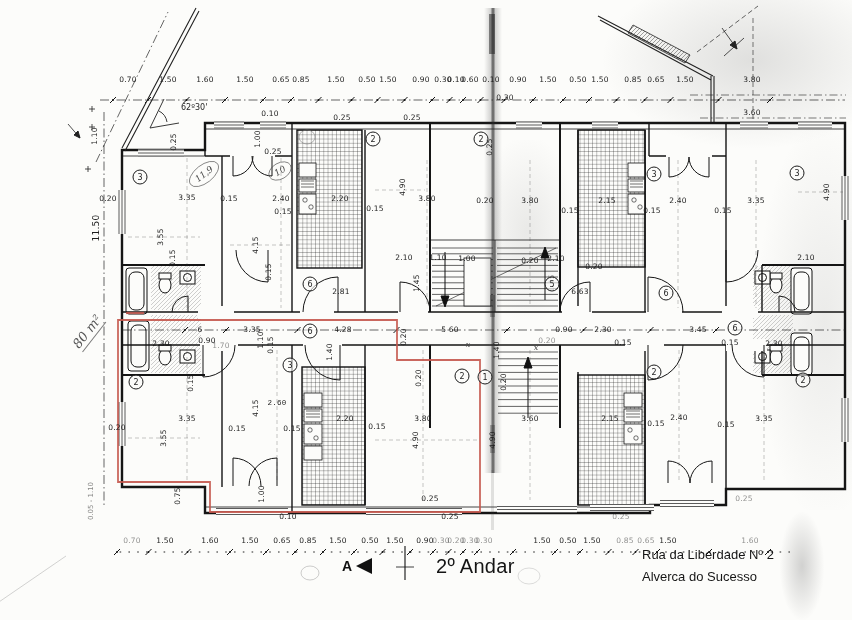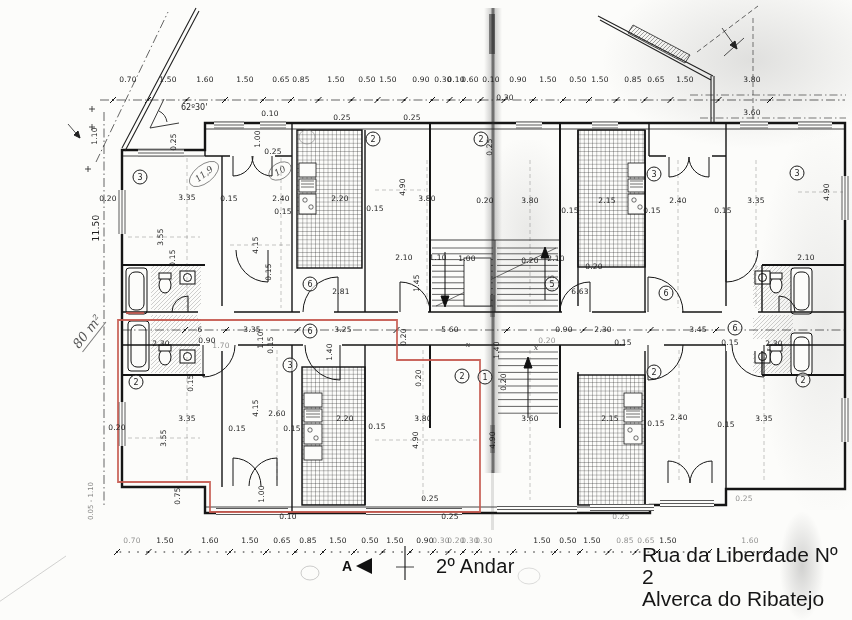--- a/index.html
+++ b/index.html
@@ -22,21 +22,21 @@
         transform:translate(-50%,-50%) rotate(-90deg);}
   .note-area{position:absolute;left:88px;top:332px;font-size:13px;color:#555;
         transform:translate(-50%,-50%) rotate(-52deg);font-family:"DejaVu Serif",serif;font-style:italic;
         border-bottom:1px solid #777;padding-bottom:1px;}
   .note-left{position:absolute;left:91px;top:501px;font-size:7px;color:#1d1d1d;opacity:.55;
         transform:translate(-50%,-50%) rotate(-90deg);white-space:nowrap;}
   .sec-a{position:absolute;left:347px;top:566px;font-size:14px;font-weight:bold;color:#111;
         transform:translate(-50%,-50%);font-family:"Liberation Sans",sans-serif;}
   #floor-title{position:absolute;left:436px;top:555px;font-size:20px;color:#141414;
         font-family:"Liberation Sans",sans-serif;letter-spacing:.3px;}
-  #address{position:absolute;left:642px;top:544px;font-size:21px;line-height:22px;color:#161616;
+  #address{position:absolute;left:642px;top:544px;font-size:13px;line-height:22px;color:#161616;
         font-family:"Liberation Sans",sans-serif;}
 </style>
 </head>
 <body>
 
 <div id="stage">
 
   <div class="smudge" style="left:600px;top:0;width:252px;height:150px;
        background:radial-gradient(ellipse at 60% 40%,rgba(110,110,110,.20),rgba(110,110,110,0) 70%);"></div>
   <div class="smudge" style="left:760px;top:130px;width:92px;height:380px;
@@ -492,21 +492,21 @@
       <span class="dim f" style="left: 484px; top: 540px;">0.30</span>
       <span class="dim" style="left: 542px; top: 540px;">1.50</span>
       <span class="dim" style="left: 568px; top: 540px;">0.50</span>
       <span class="dim" style="left: 592px; top: 540px;">1.50</span>
       <span class="dim f" style="left: 625px; top: 540px;">0.85</span>
       <span class="dim f" style="left: 646px; top: 540px;">0.65</span>
       <span class="dim" style="left: 668px; top: 540px;">1.50</span>
       <span class="dim f" style="left: 750px; top: 540px;">1.60</span>
       <span class="dim" style="left: 200px; top: 329px;">6</span>
       <span class="dim" style="left: 252px; top: 329px;">3.35</span>
-      <span class="dim" style="left: 343px; top: 329px;">3.25</span>
+      <span class="dim" style="left: 343px; top: 329px;">4.28</span>
       <span class="dim" style="left: 450px; top: 329px;">5 60</span>
       <span class="dim" style="left: 564px; top: 329px;">0.90</span>
       <span class="dim" style="left: 603px; top: 329px;">2.30</span>
       <span class="dim" style="left: 698px; top: 329px;">3.45</span>
       <span class="dim" style="left: 108px; top: 198px;">0.20</span>
       <span class="dim rot" style="left: 94px; top: 136px;">1.10</span>
       <span class="dim rot" style="left: 173px; top: 142px;">0.25</span>
       <span class="dim" style="left: 187px; top: 197px;">3.35</span>
       <span class="dim" style="left: 229px; top: 198px;">0.15</span>
       <span class="dim" style="left: 281px; top: 198px;">2.40</span>
@@ -554,21 +554,21 @@
       <span class="dim rot" style="left: 496px; top: 350px;">1.40</span>
       <span class="dim" style="left: 623px; top: 342px;">0.15</span>
       <span class="dim" style="left: 730px; top: 342px;">0.15</span>
       <span class="dim" style="left: 774px; top: 343px;">2.30</span>
       <span class="dim f" style="left: 547px; top: 340px;">0.20</span>
       <span class="dim rot" style="left: 190px; top: 383px;">0.15</span>
       <span class="dim" style="left: 187px; top: 418px;">3.35</span>
       <span class="dim rot" style="left: 163px; top: 438px;">3.55</span>
       <span class="dim" style="left: 117px; top: 427px;">0.20</span>
       <span class="dim rot" style="left: 255px; top: 408px;">4.15</span>
-      <span class="dim" style="left: 277px; top: 413px;">2.60</span>
+      <span class="dim" style="left: 277px; top: 403px; font-family: Liberation Mono, monospace;">2.60</span>
       <span class="dim" style="left: 237px; top: 428px;">0.15</span>
       <span class="dim" style="left: 292px; top: 428px;">0.15</span>
       <span class="dim" style="left: 345px; top: 418px;">2.20</span>
       <span class="dim" style="left: 377px; top: 426px;">0.15</span>
       <span class="dim" style="left: 423px; top: 418px;">3.80</span>
       <span class="dim rot" style="left: 415px; top: 440px;">4.90</span>
       <span class="dim rot" style="left: 418px; top: 378px;">0.20</span>
       <span class="dim rot" style="left: 261px; top: 494px;">1.00</span>
       <span class="dim rot" style="left: 177px; top: 496px;">0.75</span>
       <span class="dim" style="left: 288px; top: 516px;">0.10</span>
@@ -610,15 +610,15 @@
 
   <span class="note-angle">62º30'</span>
   <span class="note-height dim rot" style="font-size:9px">11.50</span>
   <span class="note-area">80 m²</span>
   <span class="note-left">0.05 - 1.10</span>
   <span class="sec-a">A</span>
 
   <div id="floor-title">2º Andar</div>
   <div id="address">
     <div>Rua da Liberdade Nº 2</div>
-    <div>Alverca do Ribatejo</div>
+    <div>Alverca do Sucesso</div>
   </div>
 </div>
 
 </body></html>

